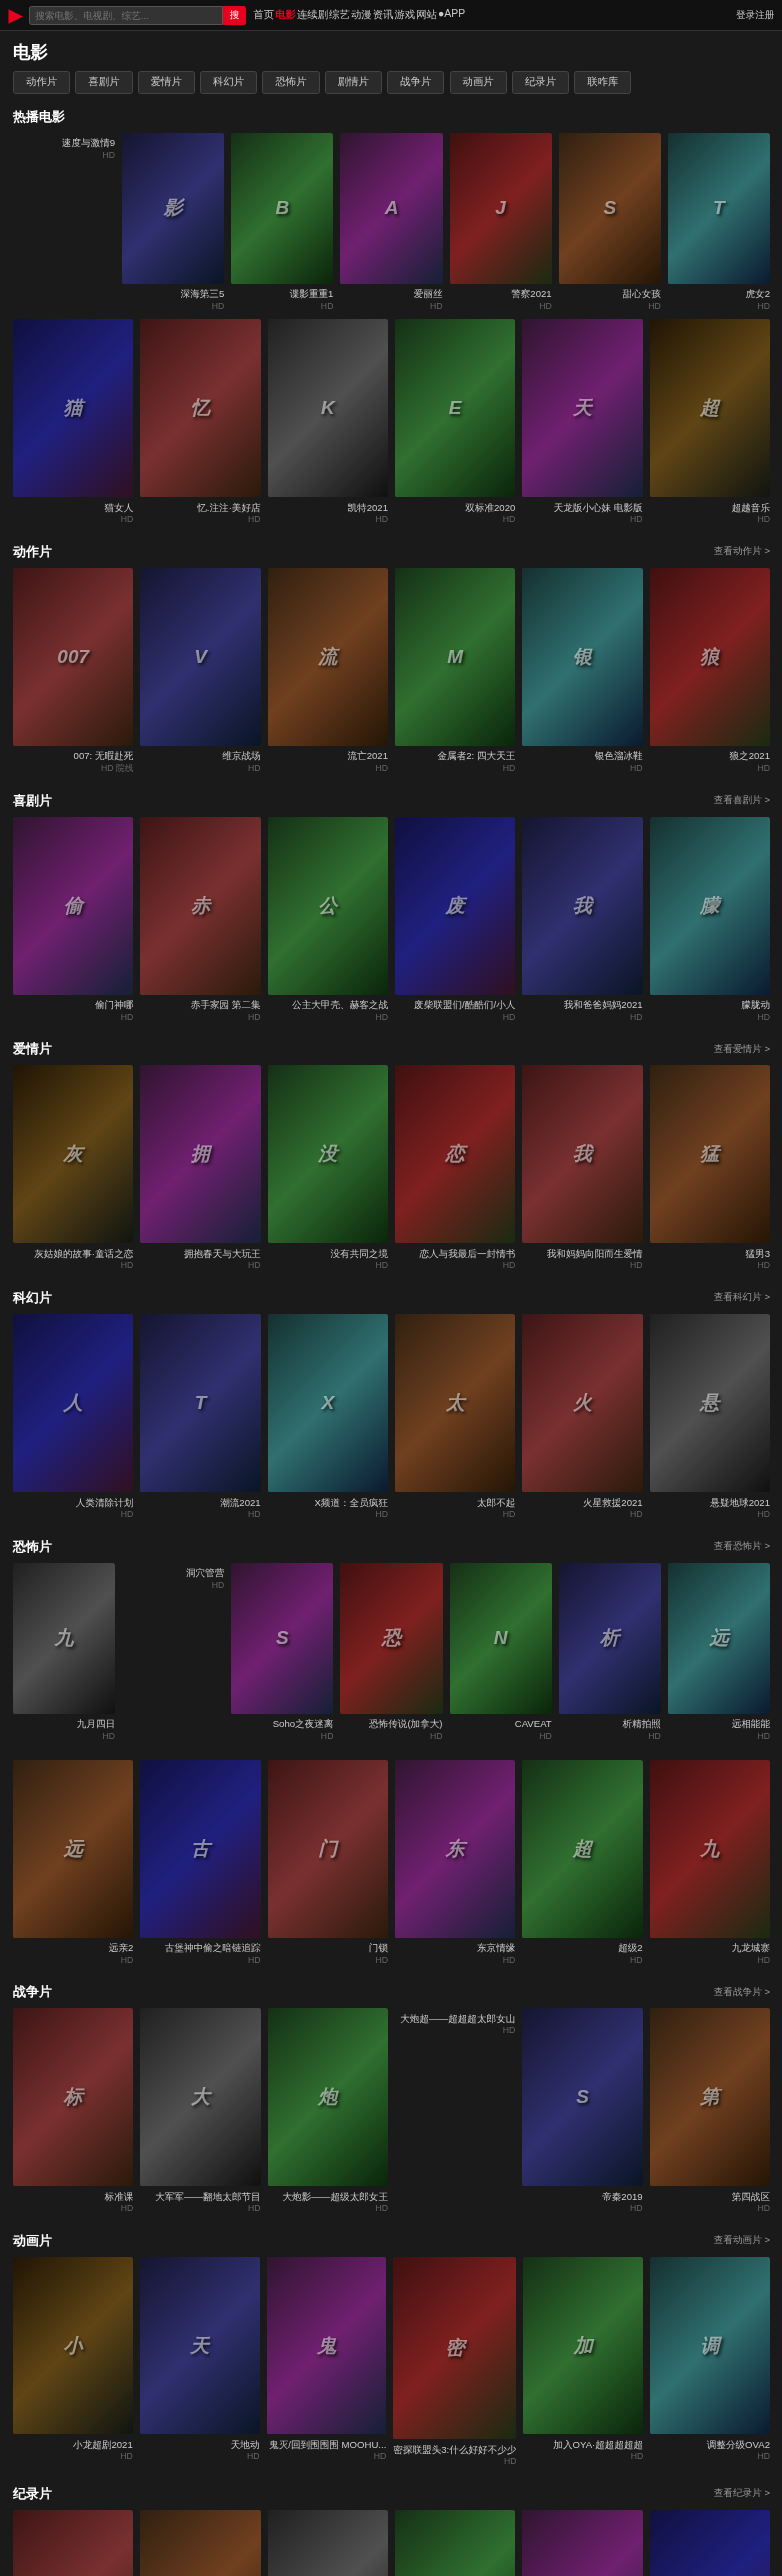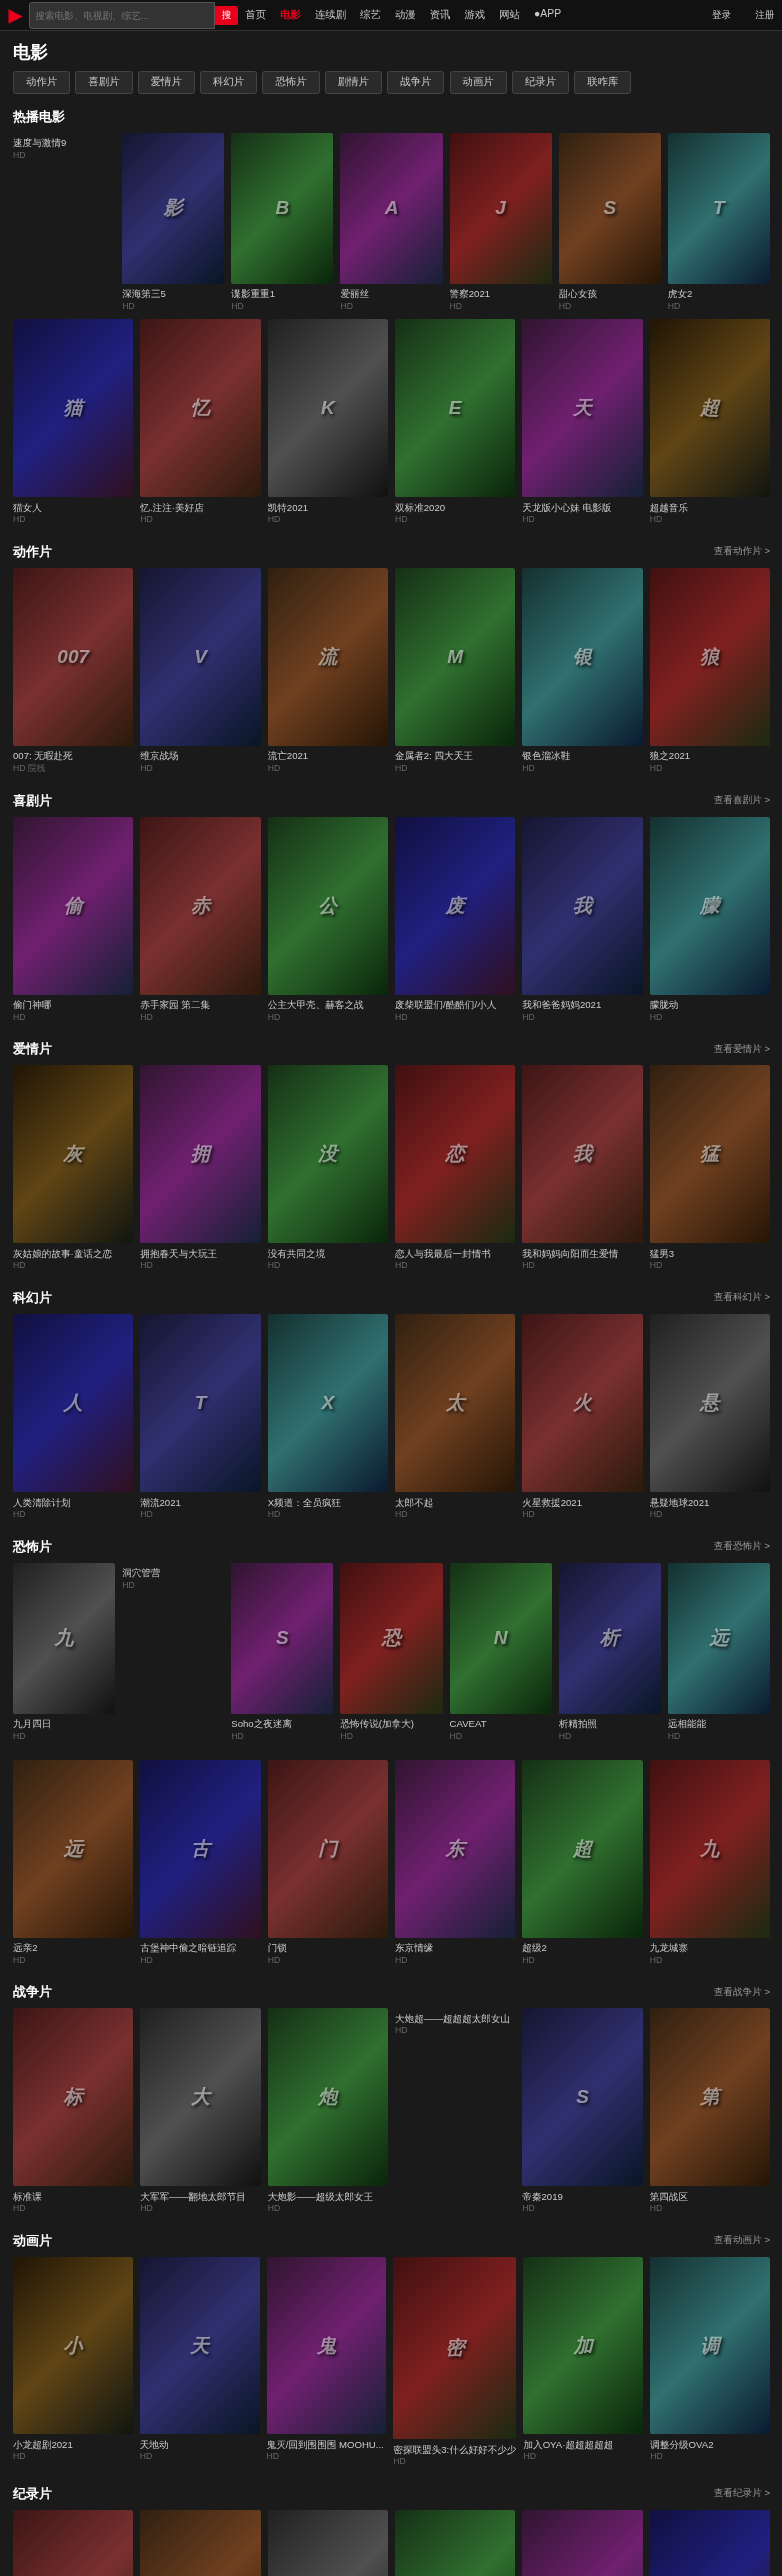--- a/index.html
+++ b/index.html
@@ -27,56 +27,56 @@
       font-weight: bold;
     }
     .header-search {
       flex: 1;
       display: flex;
       align-items: center;
       max-width: 244px;
     }
     .header-search input {
       width: 100%;
-      height: 27px;
+      height: 19px;
       background: #333;
       border: 0.9px solid #555;
       border-radius: 2.6px 0 0 2.6px;
       color: #ccc;
       padding: 0 5.2px;
       font-size: 9.6px;
       outline: none;
     }
     .header-search button {
       height: 19px;
       background: #e8001c;
       border: none;
       color: white;
       padding: 0 7px;
       cursor: pointer;
       border-radius: 0 2.6px 2.6px 0;
       font-size: 9.6px;
     }
     .header-nav {
       display: flex;
-      gap: 14px;
+      gap: 1px;
       flex: 2;
     }
     .header-nav a {
       color: #ccc;
       text-decoration: none;
       font-size: 10.4px;
     }
     .header-nav a.active {
       color: #e8001c;
       font-weight: bold;
     }
     .header-right {
       display: flex;
-      gap: 24px;
+      gap: 0;
       align-items: center;
       margin-left: 41px;
     }
     .header-right a {
       color: #ccc;
       text-decoration: none;
       font-size: 9.6px;
     }
 
     
@@ -105,20 +105,21 @@
       border-radius: 2.6px;
       color: #ccc;
       font-size: 10.4px;
       cursor: pointer;
       background: #2a2a2a;
     }
 
     
     .section {
       margin-bottom: 17.4px;
+      text-align: right;
     }
     .section-header {
       display: flex;
       justify-content: space-between;
       align-items: center;
       margin-bottom: 7px;
     }
     .section-title {
       font-size: 13px;
       color: #fff;

